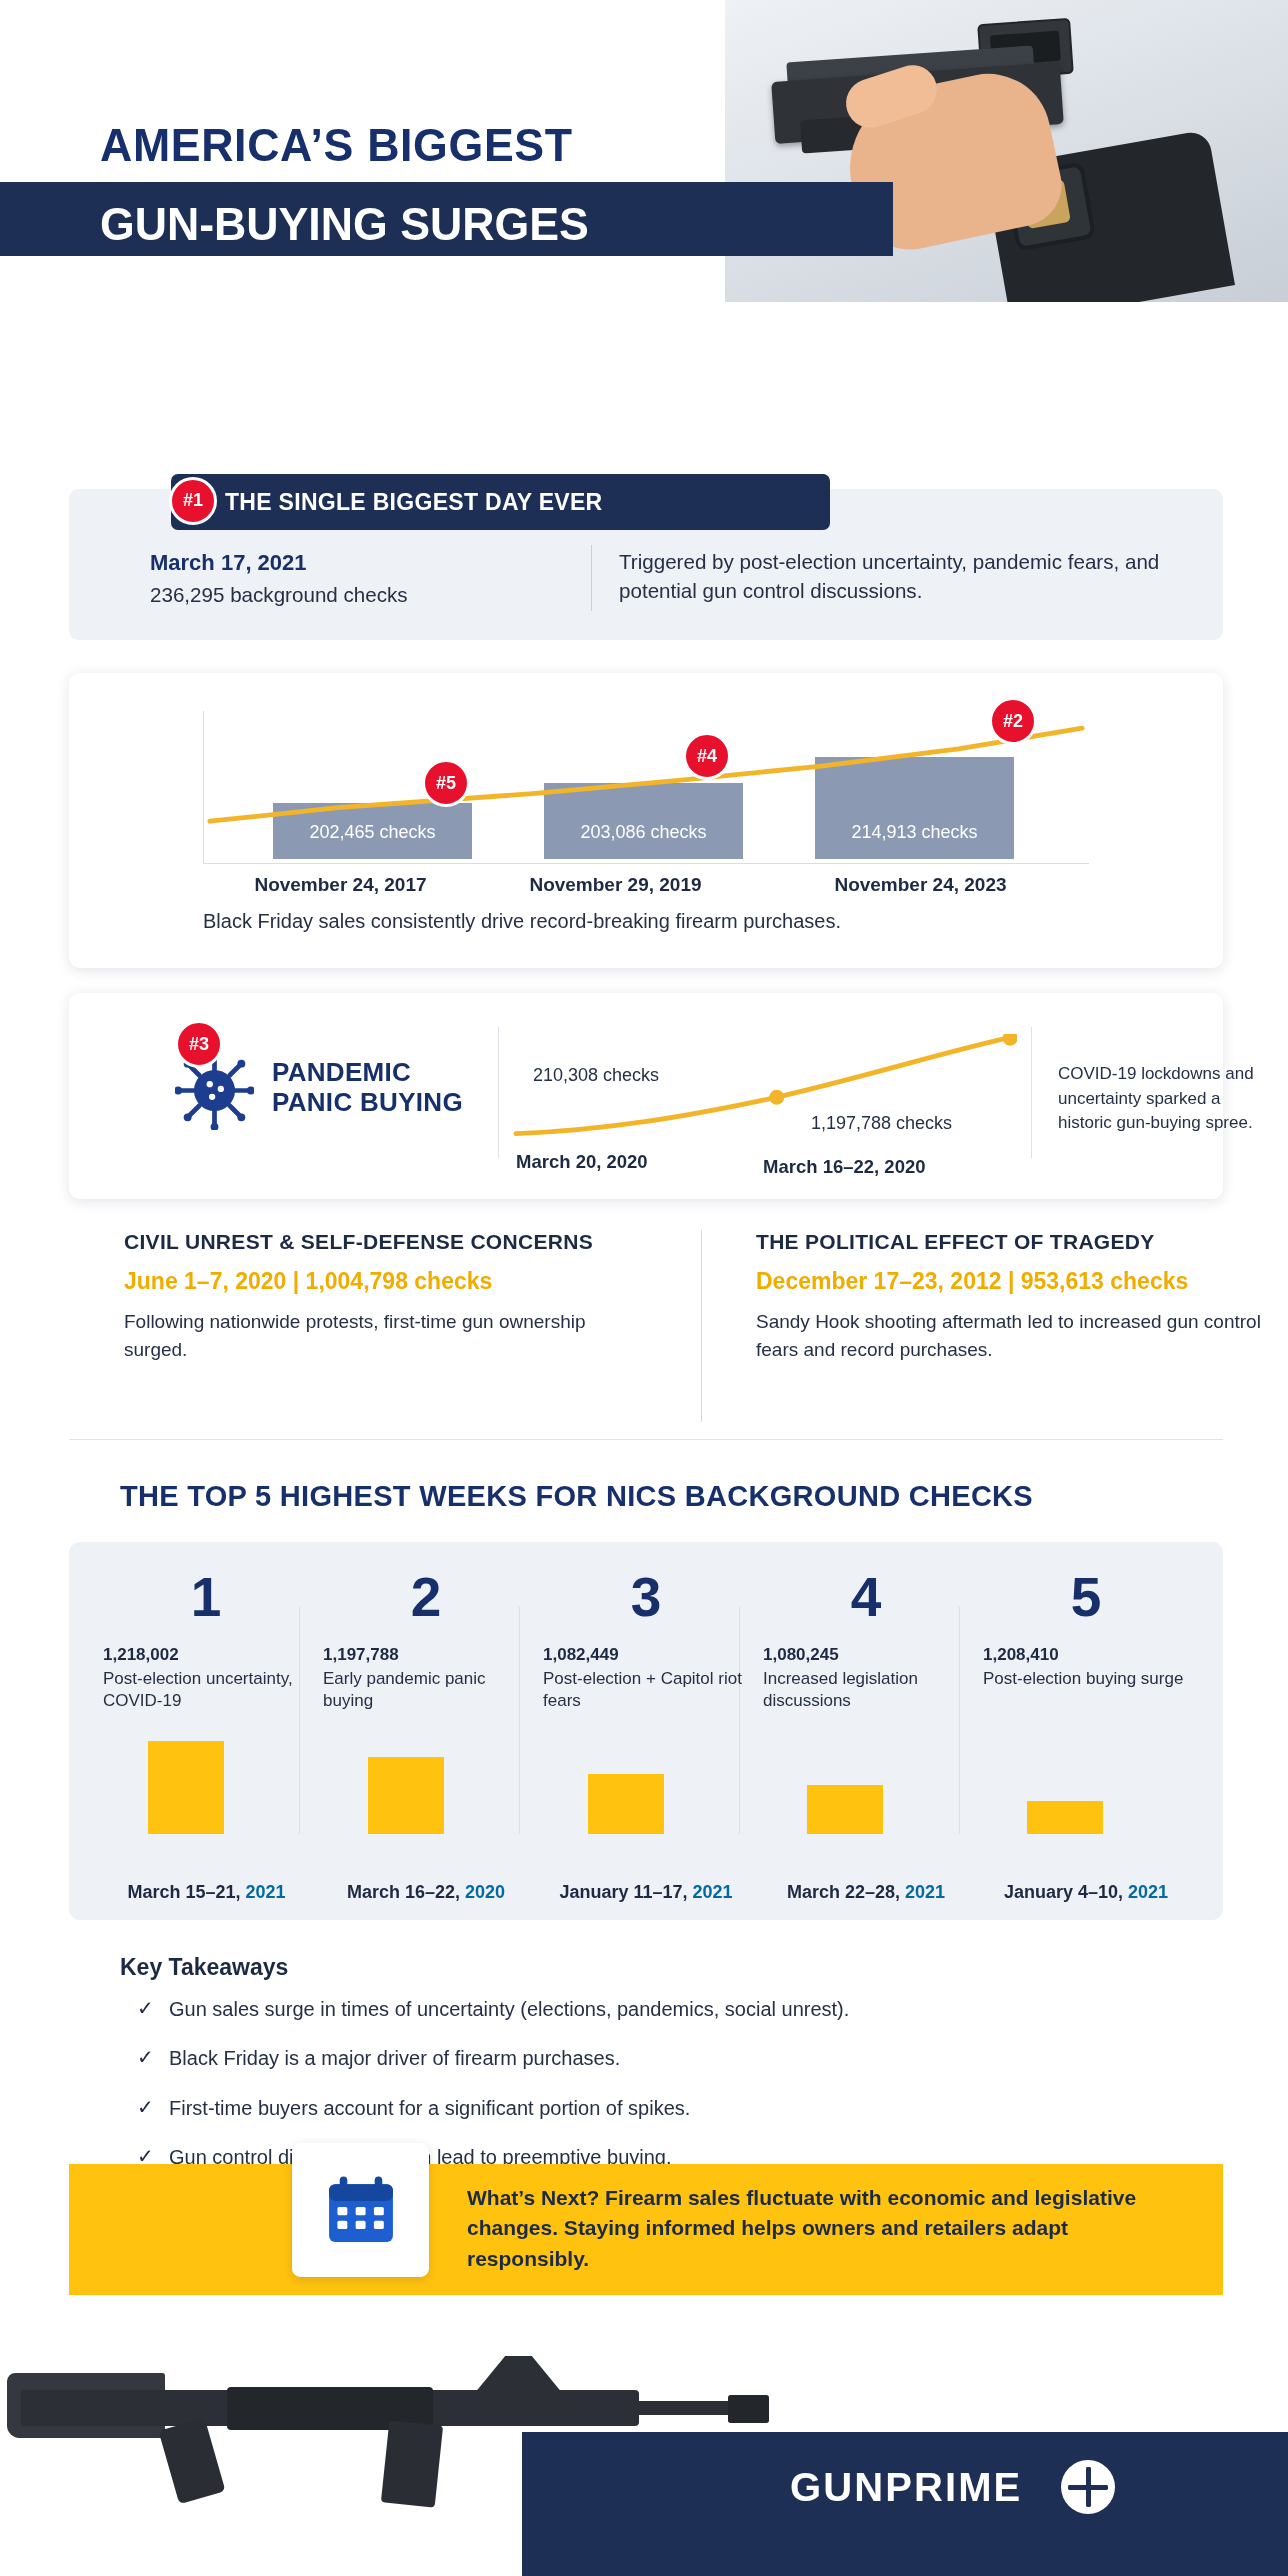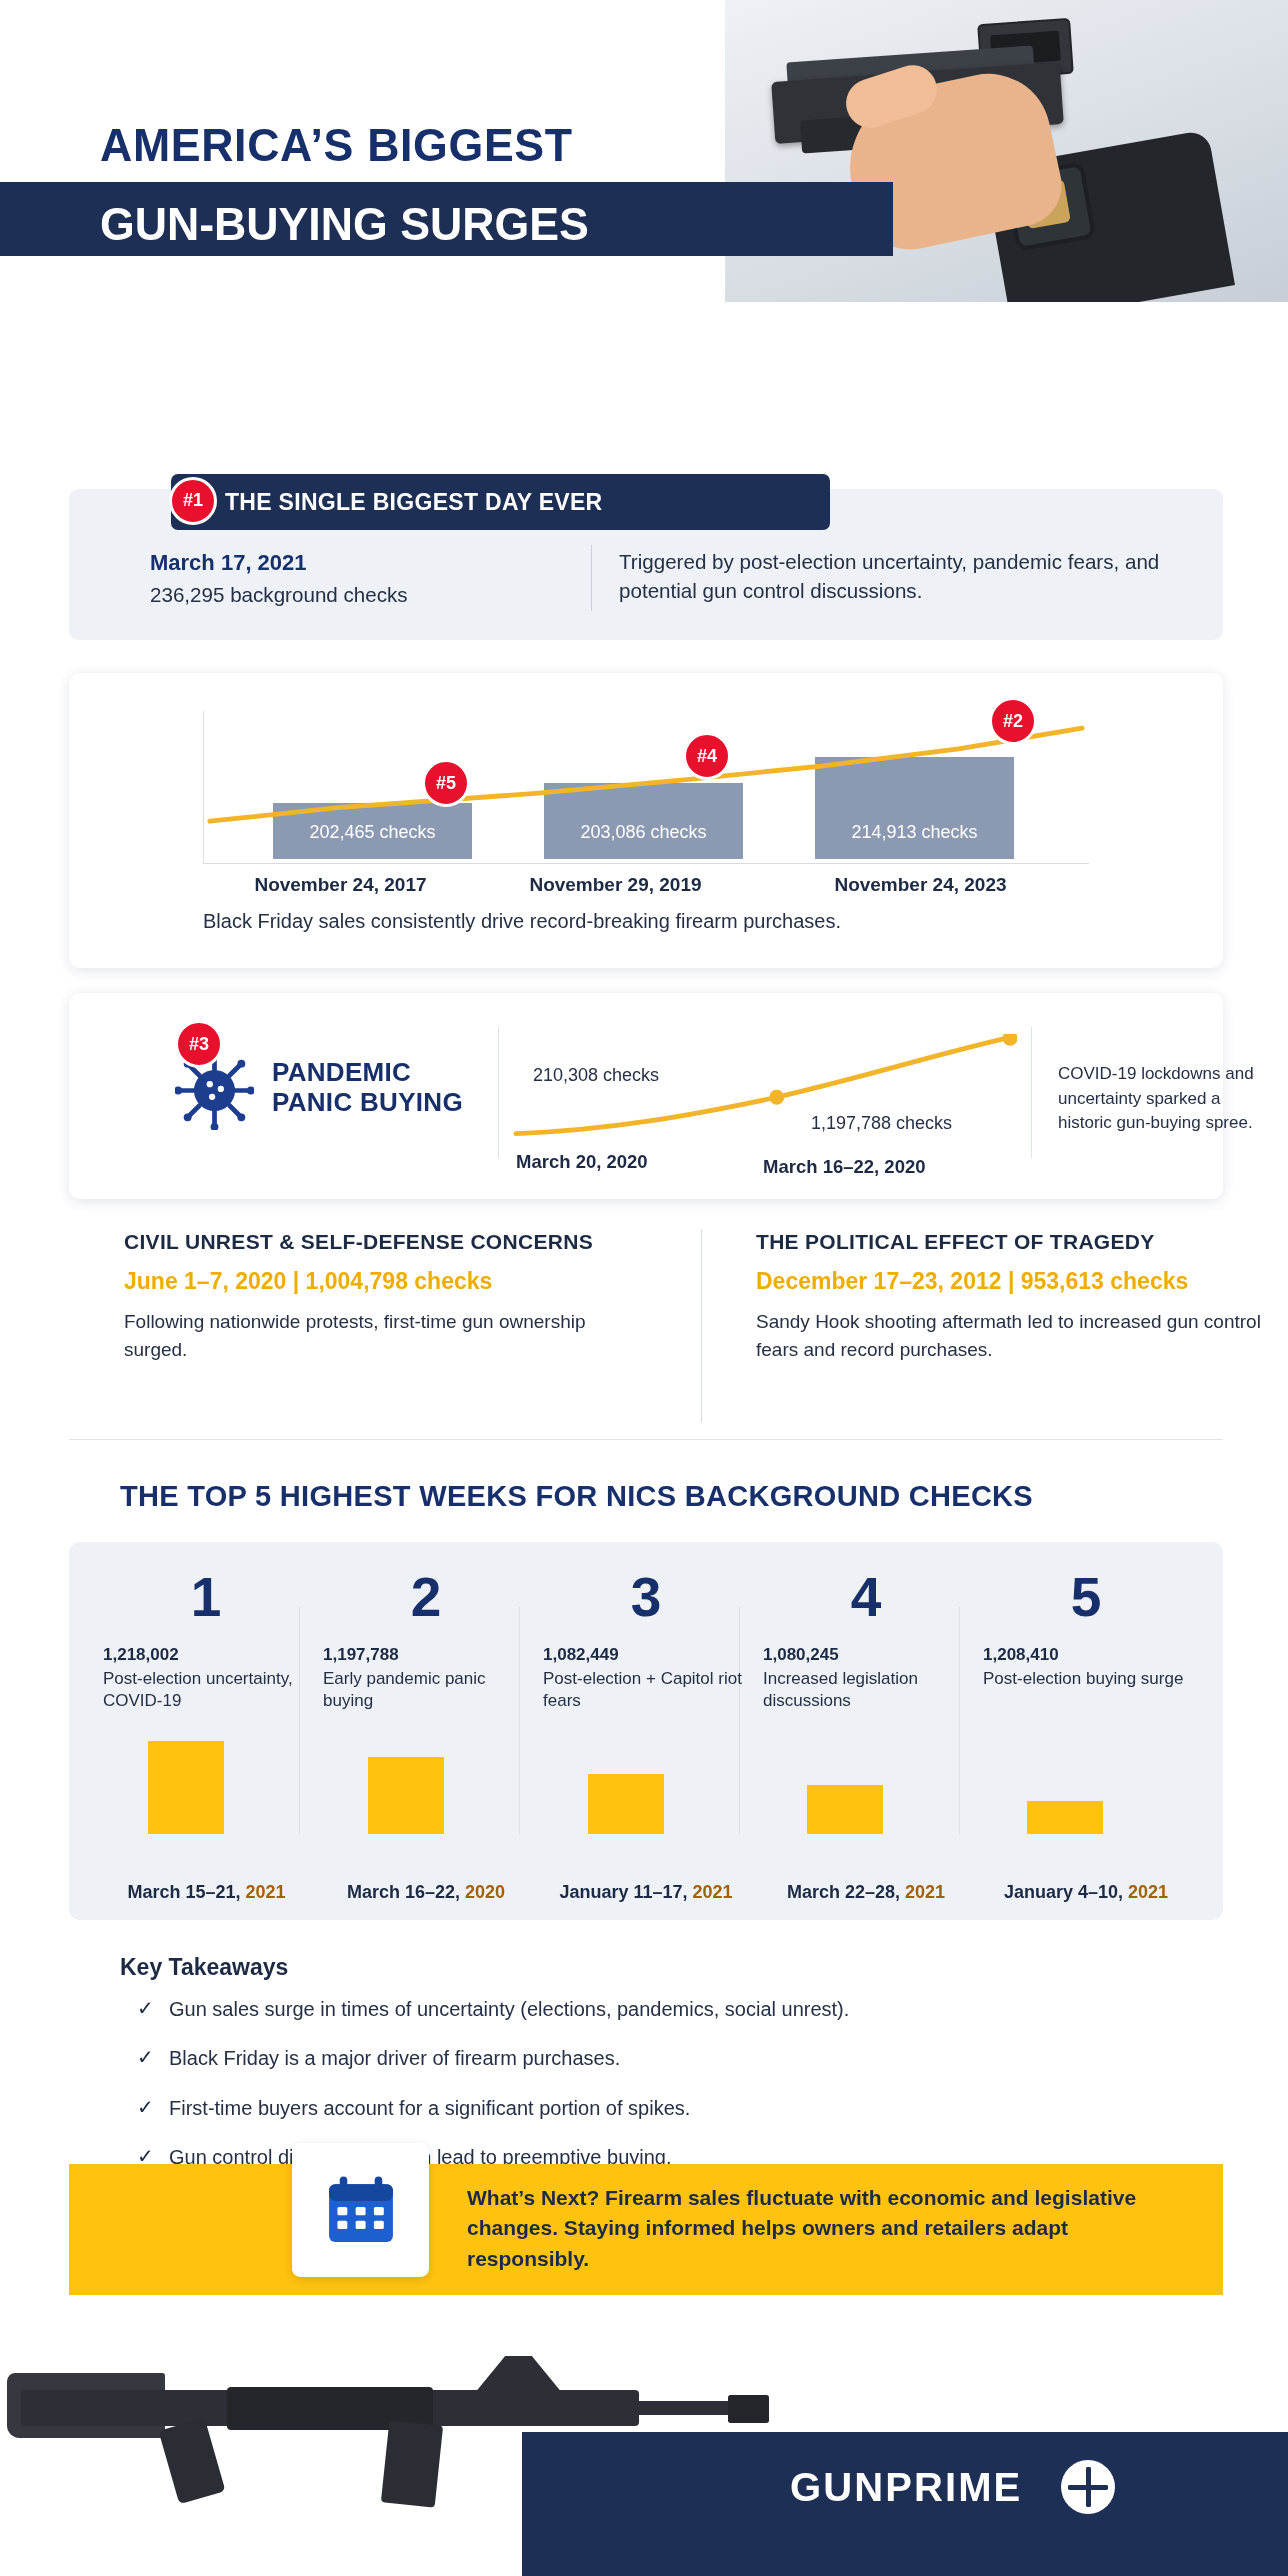--- a/index.html
+++ b/index.html
@@ -189,21 +189,21 @@
   .rankcol { position:absolute; top:27.5px; width:206px; }
   .rank-n { text-align:center; font-size:55px; font-weight:bold; color:#17306b; line-height:1; }
   .rank-val { margin-top:20.6px; font-size:17px; font-weight:bold; color:#1d2a44; }
   .rank-desc { margin-top:2.7px; font-size:17px; line-height:1.28; color:#253046; }
   .rank-bar { position:absolute; bottom:0; left:41px; width:76px; background:#ffc20e; }
   .rank-sep { position:absolute; top:65px; width:1.4px; height:227px; background:#dcdfe7; }
   .rank-lab {
     position:absolute; top:340px; width:220px; text-align:center;
     font-size:18px; font-weight:bold; color:#1d2a44;
   }
-  .rank-lab em { font-style:normal; color:#a16207; }
+  .rank-lab em { font-style:normal; color:#0369a1; }
 
   
   .kt-title { position:absolute; left:120px; top:1954px; font-size:23px; font-weight:bold; color:#1d2a44; }
   .kt-list { position:absolute; left:137px; top:1996px; width:1030px; }
   .kt-item { display:flex; align-items:flex-start; margin-bottom:23.4px; }
   .kt-check { width:32px; font-size:20px; color:#1d2a44; }
   .kt-text { font-size:20px; color:#253046; line-height:1.3; }
 
   
   .next-band {

